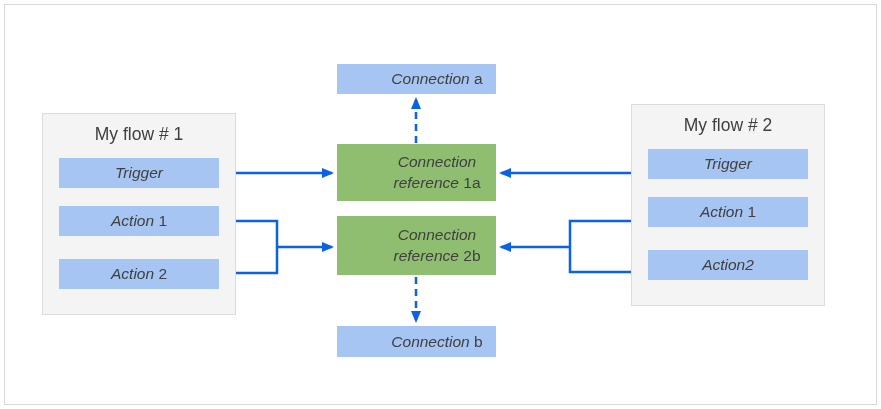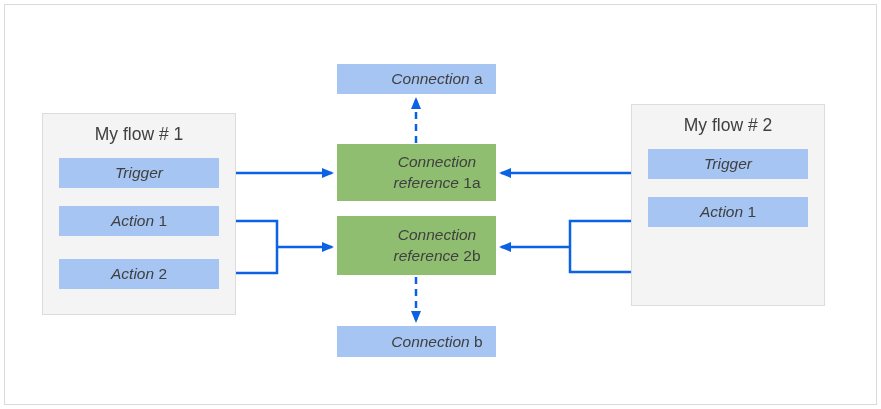--- a/index.html
+++ b/index.html
@@ -91,20 +91,24 @@
   <div class="flow-container" id="flow2">
     <div class="flow-title">My flow # 2</div>
     <div class="item pos-t">
       <span class="it">Trigger</span>
         <span class="rg"></span>
     </div>
     <div class="item pos-a1">
       <span class="it">Action</span>
         <span class="rg"> 1</span>
     </div>
+    <div class="item pos-a2">
+      <span class="it">Action2</span>
+        <span class="rg"></span>
+    </div>
   </div>
 
   <div class="midbox conn" id="conn-a">
     <span class="it">Connection</span>
       <span class="rg"> a</span>
   </div>
 
   <div class="midbox ref" id="ref-1a">
     <span class="row">
         <span class="it">Connection</span>

